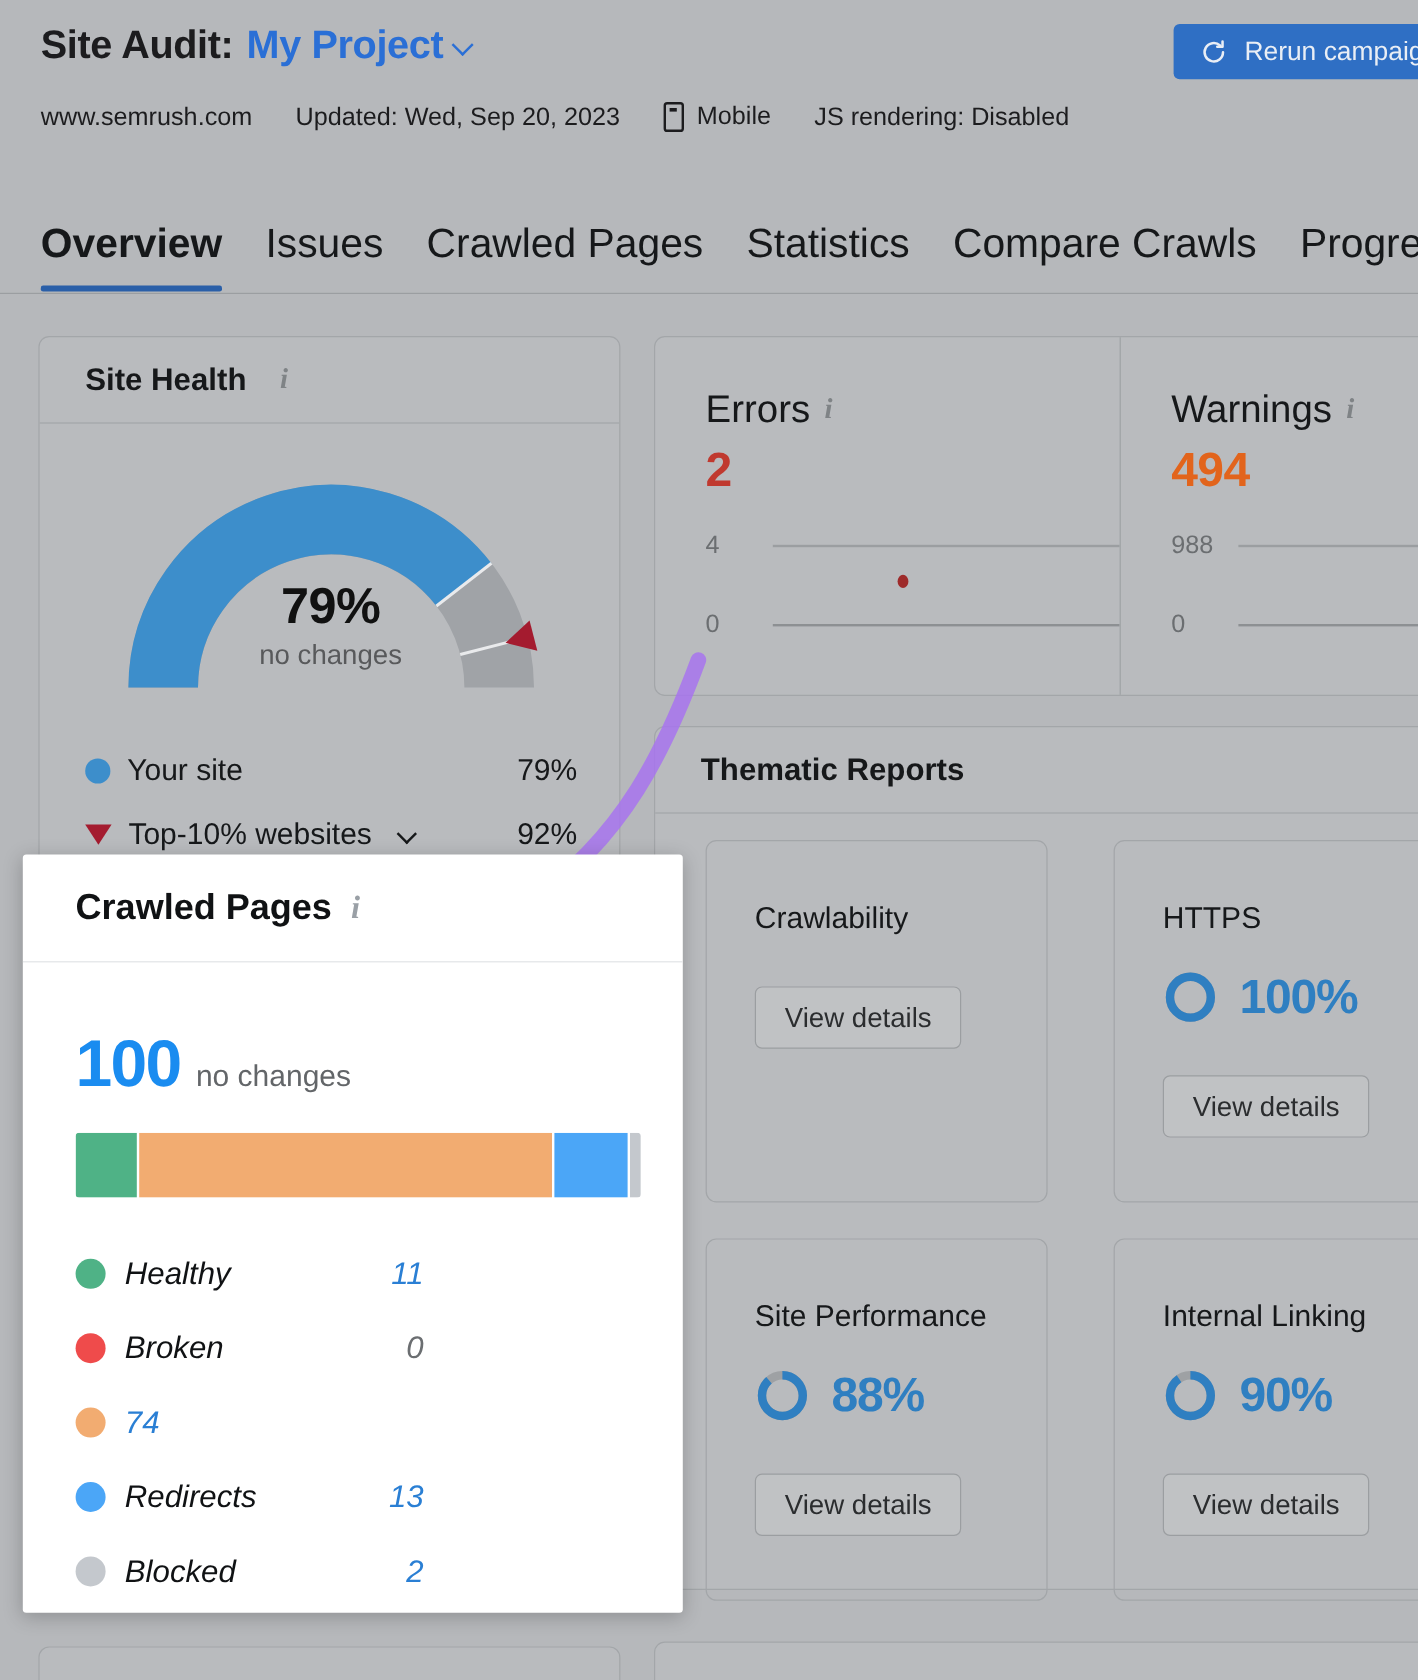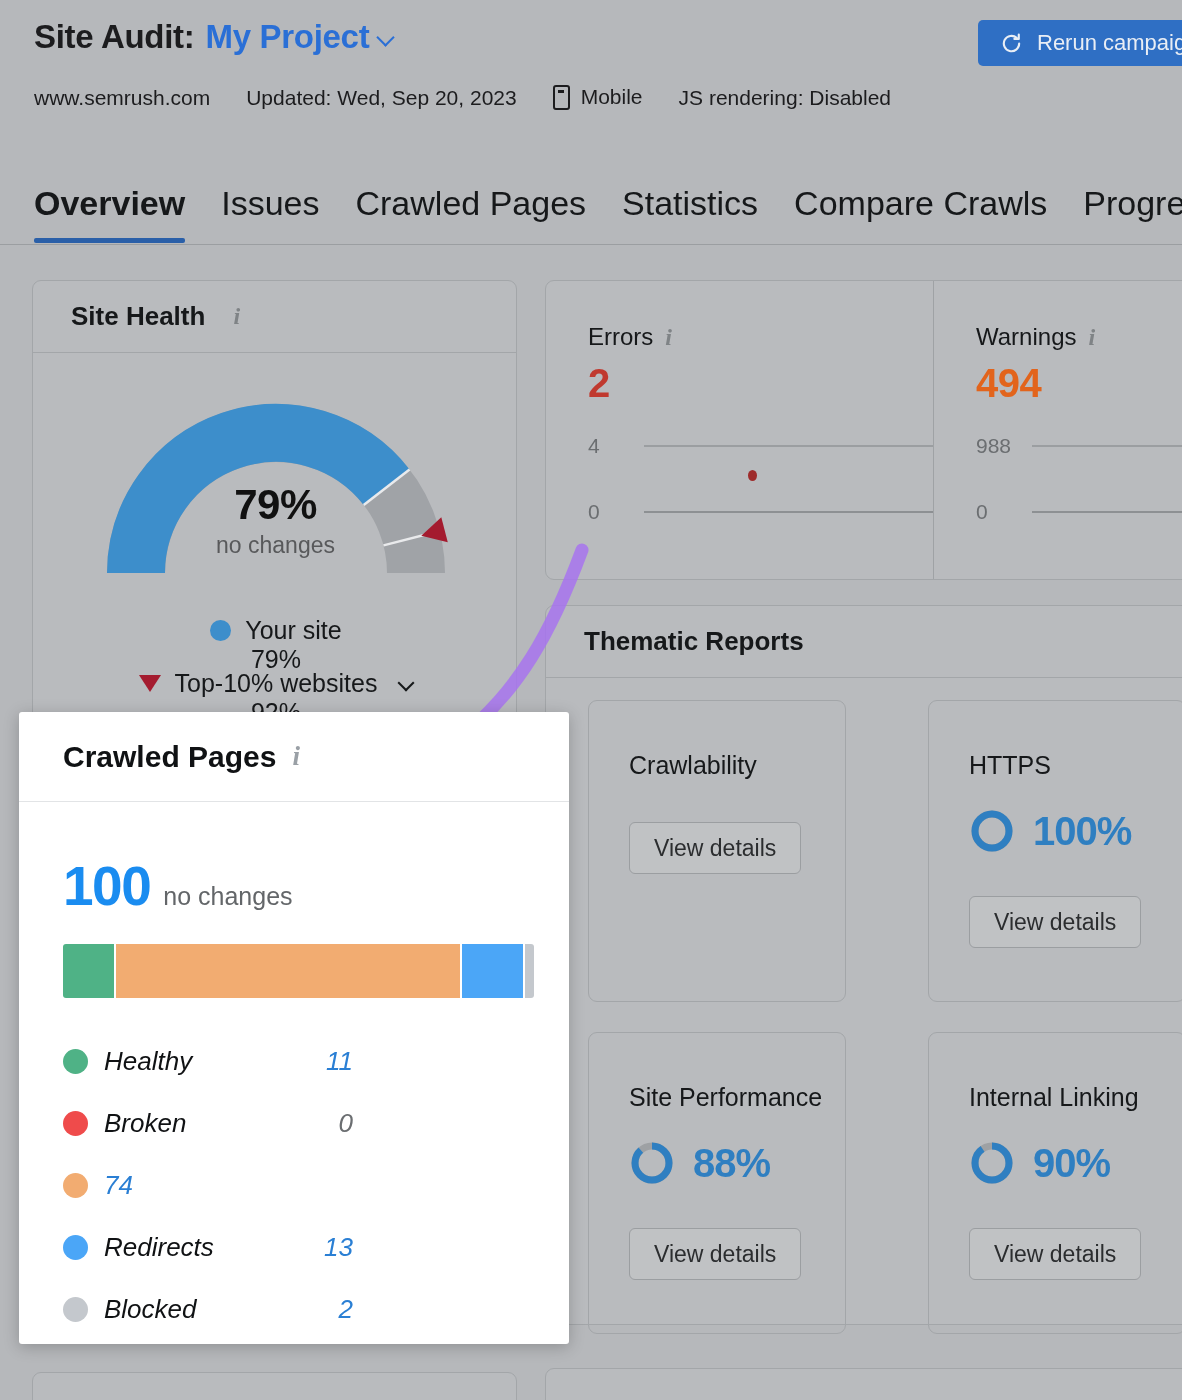--- a/index.html
+++ b/index.html
@@ -95,21 +95,21 @@
   .gauge-wrap { position: absolute; left: 0; top: 74px; width: 485px; height: 240px; }
   .gauge-center {
     position: absolute; left: 0; right: 0; top: 126px;
     text-align: center; pointer-events: none;
   }
   .gauge-val { font-size: 42px; font-weight: bold; color: #111; letter-spacing: -0.5px; }
   .gauge-sub { font-size: 23px; color: #58595b; margin-top: 3px; }
 
   .legend-rows { position: absolute; left: 38px; top: 335px; width: 410px; }
   .legend-row {
-    display: flex; align-items: center; height: 53px; font-size: 25px; color: #16181a; flex-direction: column;
+    display: flex; align-items: center; height: 53px; font-size: 25px; color: #16181a;
   }
   .legend-row .lbl { display: flex; align-items: center; gap: 14px; flex: 1; }
   .dot-blue { width: 21px; height: 21px; border-radius: 50%; background: #3d8ecb; flex: none; }
   .tri-red {
     width: 0; height: 0; flex: none;
     border-left: 11px solid transparent; border-right: 11px solid transparent;
     border-top: 17px solid #a41b2f;
   }
   .legend-val { font-size: 25px; color: #16181a; }
   .mini-chev {
@@ -121,42 +121,42 @@
     border-right: 2.6px solid #16181a; border-bottom: 2.6px solid #16181a;
     transform: rotate(45deg);
   }
 
   
   #ew-card { left: 545px; top: 280px; width: 650px; height: 300px; }
   .ew-split { display: flex; height: 100%; }
   .ew-col { flex: 1; padding: 42px 0 0 42px; position: relative; }
   .ew-col + .ew-col { border-left: 1.5px solid #9fa2a5; }
   .ew-head { display: flex; align-items: center; gap: 12px; }
-  .ew-label { font-size: 24px; color: #16181a; }
+  .ew-label { font-size: 32px; color: #16181a; }
   .ew-num { font-size: 40px; font-weight: bold; margin-top: 10px; letter-spacing: -0.5px; }
   .spark { position: relative; margin-top: 28px; width: 345px; height: 90px; }
   .spark-axis { position: absolute; left: 0; display: flex; align-items: center; width: 100%; }
   .spark-axis .ax-lbl {
     font-size: 21px; color: #6b6e71; width: 56px; text-align: left; flex: none;
   }
   .spark-axis .ax-line { flex: 1; height: 1.5px; background: #8d9093; }
   .spark-axis.top .ax-line { background: #9b9ea1; }
   .spark-dot {
     position: absolute; width: 9px; height: 11px; border-radius: 50%;
     background: #9e2b2b;
   }
 
   
   #thematic { left: 545px; top: 605px; width: 650px; height: 720px; }
   .tr-grid {
     position: absolute; left: 42px; top: 94px;
     display: grid; grid-template-columns: 305px 305px; gap: 30px 35px;
   }
   .tr-tile {
-    width: 258px; height: 302px; border: 1.5px solid #a3a6a9; border-radius: 9px;
+    width: 285px; height: 302px; border: 1.5px solid #a3a6a9; border-radius: 9px;
     padding: 50px 0 0 40px;
   }
   .tr-name { font-size: 25px; color: #16181a; }
   .tr-metric { display: flex; align-items: center; gap: 18px; margin-top: 28px; }
   .tr-pct { font-size: 40px; font-weight: bold; color: #2f7fc1; letter-spacing: -1px; }
   .tr-btn {
     margin-top: 42px; display: inline-flex; align-items: center; justify-content: center;
     height: 52px; padding: 0 24px; border: 1.5px solid #9b9ea1; border-radius: 6px;
     background: rgba(255,255,255,0.10); font-size: 23px; color: #2b2d2f;
     cursor: pointer; font-family: "Liberation Sans", sans-serif;

